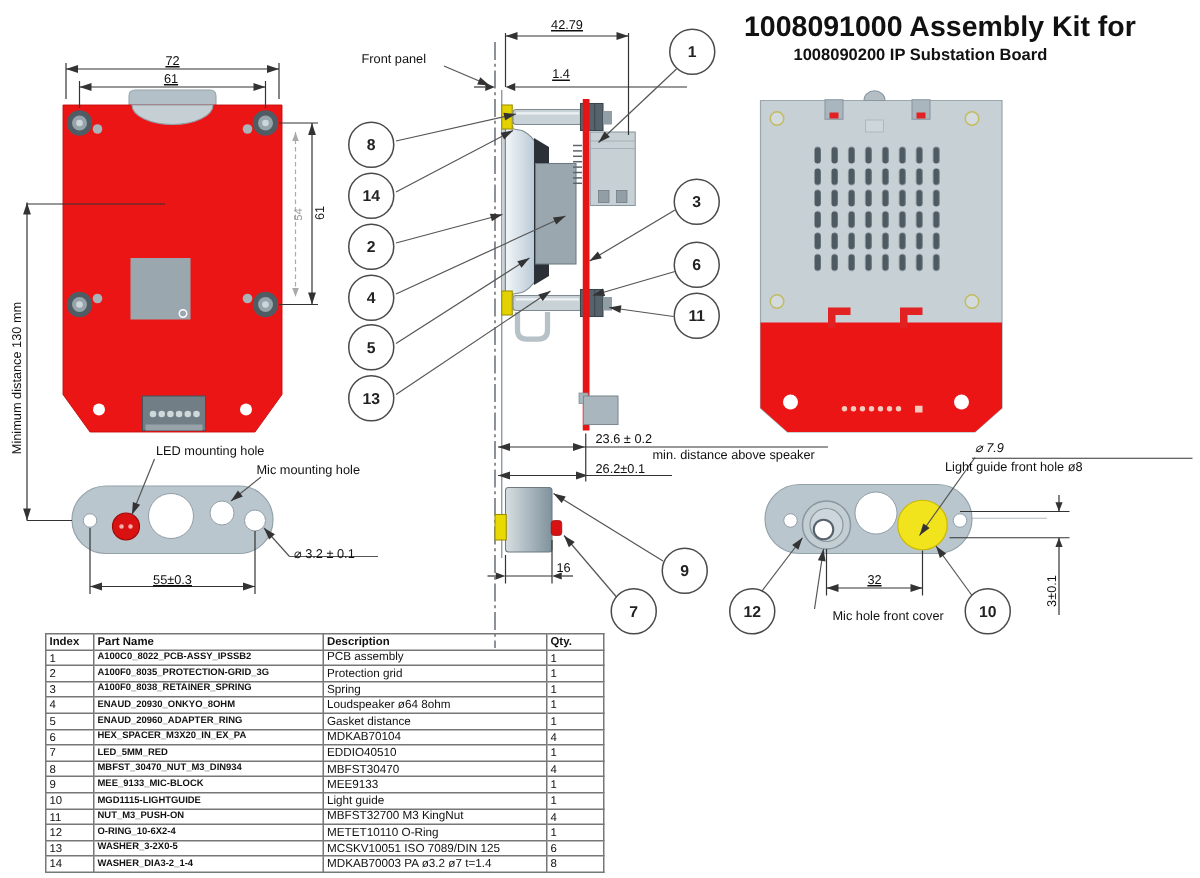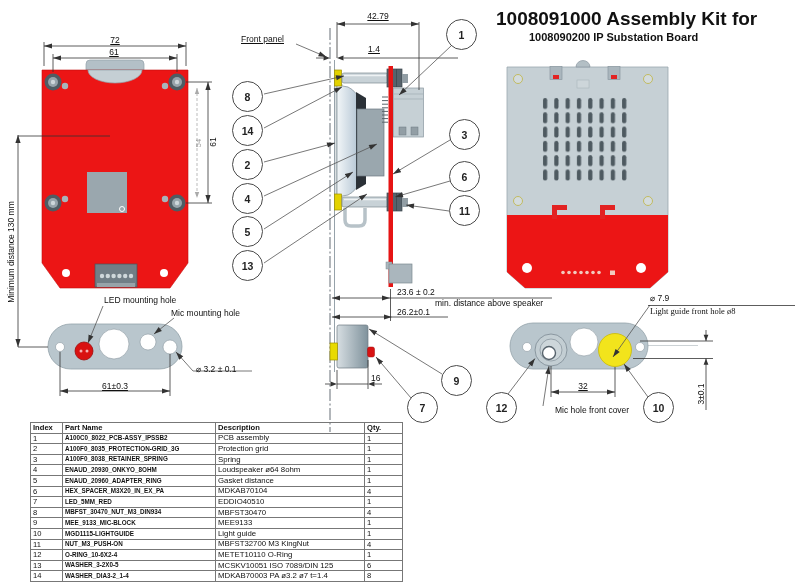--- a/index.html
+++ b/index.html
@@ -283,38 +283,38 @@
     <line x1="411" y1="398" x2="376" y2="357" marker-end="url(#mE)"></line>
     <line x1="508" y1="394" x2="535" y2="358.5" marker-end="url(#mE)"></line>
     <line x1="543" y1="406" x2="549" y2="366" marker-end="url(#mE)"></line>
     <line x1="648" y1="397" x2="624" y2="364" marker-end="url(#mE)"></line>
   </g>
 </svg>
 
 <div class="title-main">1008091000 Assembly Kit for</div>
 <div class="title-sub">1008090200 IP Substation Board</div>
 
-<div class="lbl" style="left:241px;top:35px;text-decoration:underline;">Front panel</div>
+<div class="lbl" style="left:241px;top:35px;">Front panel</div>
 <div class="lbl ctr" style="left:378px;top:12px;">42.79</div>
 <div class="lbl ctr" style="left:374px;top:45px;">1.4</div>
 <div class="lbl ctr" style="left:115px;top:36px;">72</div>
 <div class="lbl ctr" style="left:114px;top:48px;">61</div>
 <div class="lbl rot" style="left:213px;top:142px;">61</div>
 <div class="lbl rot dim54" style="left:199px;top:143px;">54</div>
 <div class="lbl rot" style="left:11px;top:252px;">Minimum distance 130 mm</div>
 <div class="lbl" style="left:104px;top:296px;text-align:center;">LED mounting hole</div>
 <div class="lbl" style="left:171px;top:309px;">Mic mounting hole</div>
-<div class="lbl ctr" style="left:115px;top:382px;">61±0.3</div>
+<div class="lbl ctr" style="left:115px;top:382px;">55±0.3</div>
 <div class="lbl" style="left:196px;top:365px;">⌀ 3.2  ± 0.1</div>
 <div class="lbl" style="left:397px;top:288px;">23.6 ±  0.2</div>
 <div class="lbl" style="left:397px;top:299px;margin-left:38px;">min. distance above speaker</div>
 <div class="lbl" style="left:397px;top:308px;">26.2±0.1</div>
 <div class="lbl" style="left:371px;top:374px;">16</div>
-<div class="lbl" style="left:650px;top:294px;">⌀ 7.9</div>
-<div class="lbl" style="left:650px;top:307px;font-family:Liberation Serif, serif;">Light guide front hole ø8</div>
+<div class="lbl" style="left:650px;top:294px;font-style:italic;">⌀ 7.9</div>
+<div class="lbl" style="left:630px;top:307px;">Light guide front hole ø8</div>
 <div class="lbl" style="left:527px;top:406px;padding-left:28px;">Mic hole front cover</div>
 <div class="lbl ctr" style="left:583px;top:382px;">32</div>
 <div class="lbl rot" style="left:701px;top:394px;">3±0.1</div>
 
 <div class="callout" style="left:446px;top:19px;">1</div>
 <div class="callout" style="left:232px;top:81px;">8</div>
 <div class="callout" style="left:232px;top:115px;">14</div>
 <div class="callout" style="left:232px;top:149px;">2</div>
 <div class="callout" style="left:232px;top:183px;">4</div>
 <div class="callout" style="left:232px;top:216px;">5</div>

